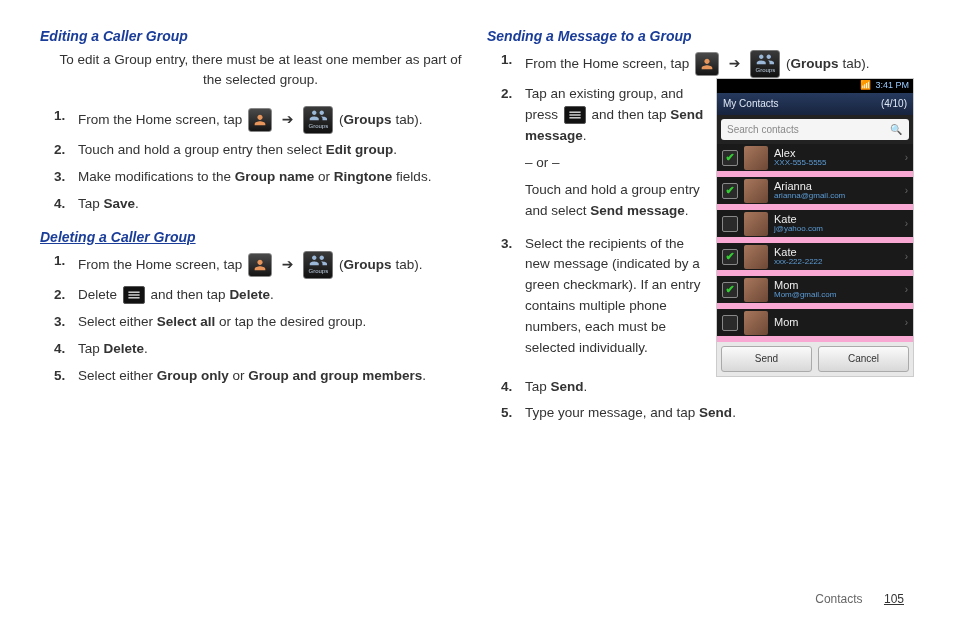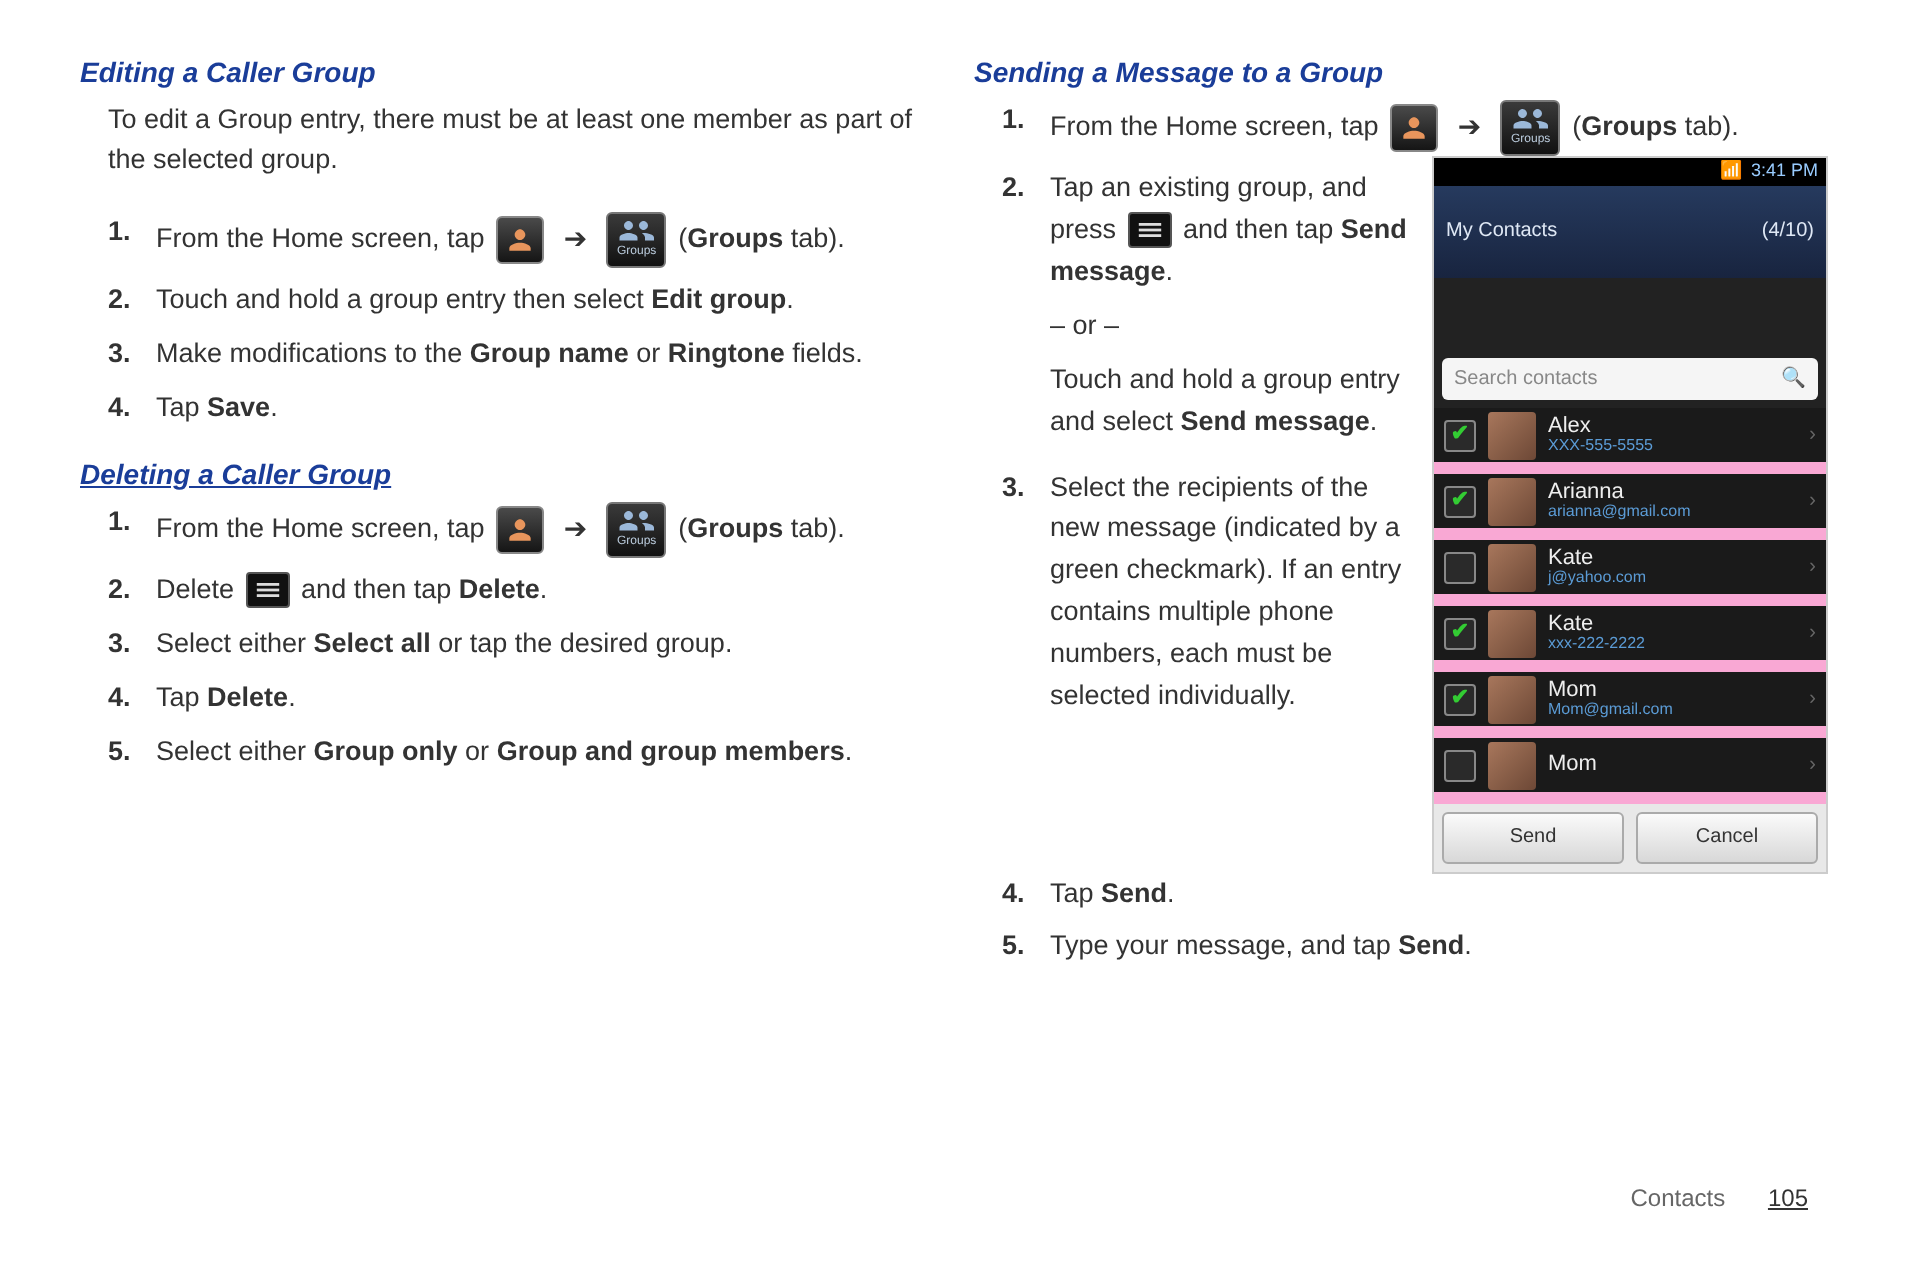--- a/index.html
+++ b/index.html
@@ -20,20 +20,21 @@
       font-weight: bold;
       font-size: 14px;
       margin-bottom: 6px;
     }
     .body-text {
       font-size: 13.5px;
       line-height: 1.45;
       margin-bottom: 17px;
       color: #333;
       padding-left: 14px;
+      text-align: center;
     }
     ol.steps {
       list-style: none;
       padding-left: 38px;
       margin-top: 4px;
     }
     ol.steps > li {
       font-size: 13.5px;
       line-height: 1.55;
       margin-bottom: 6px;
@@ -100,32 +101,32 @@
       margin-top: -6px;
     }
     .phone-status {
       background: #000; color: #9cf;
       display: flex; justify-content: flex-end; align-items: center;
       padding: 1px 4px; height: 14px; font-size: 9px;
       gap: 4px;
     }
     .phone-header {
       background: linear-gradient(#263a5e,#18243f);
-      color: #dfe8f5; padding: 15px 6px;
+      color: #dfe8f5; padding: 3px 6px;
       display: flex; justify-content: space-between;
       font-size: 10px;
     }
     .phone-search {
       background: #222; padding: 4px;
       display: flex;
     }
     .phone-search-input {
       flex: 1; background: #f5f5f5; border-radius: 3px;
       padding: 3px 6px; color: #888; font-size: 10px;
-      display: flex; justify-content: space-between; align-items: center; margin-top: 36px;
+      display: flex; justify-content: space-between; align-items: center;
     }
     .phone-list { background: #1a1a1a; }
     .contact-row {
       display: flex; align-items: center;
       border-bottom: 6px solid #f9a8d4;
       padding: 3px 5px; height: 33px;
       position: relative;
     }
     .check {
       width: 16px; height: 16px; border: 1px solid #888;

